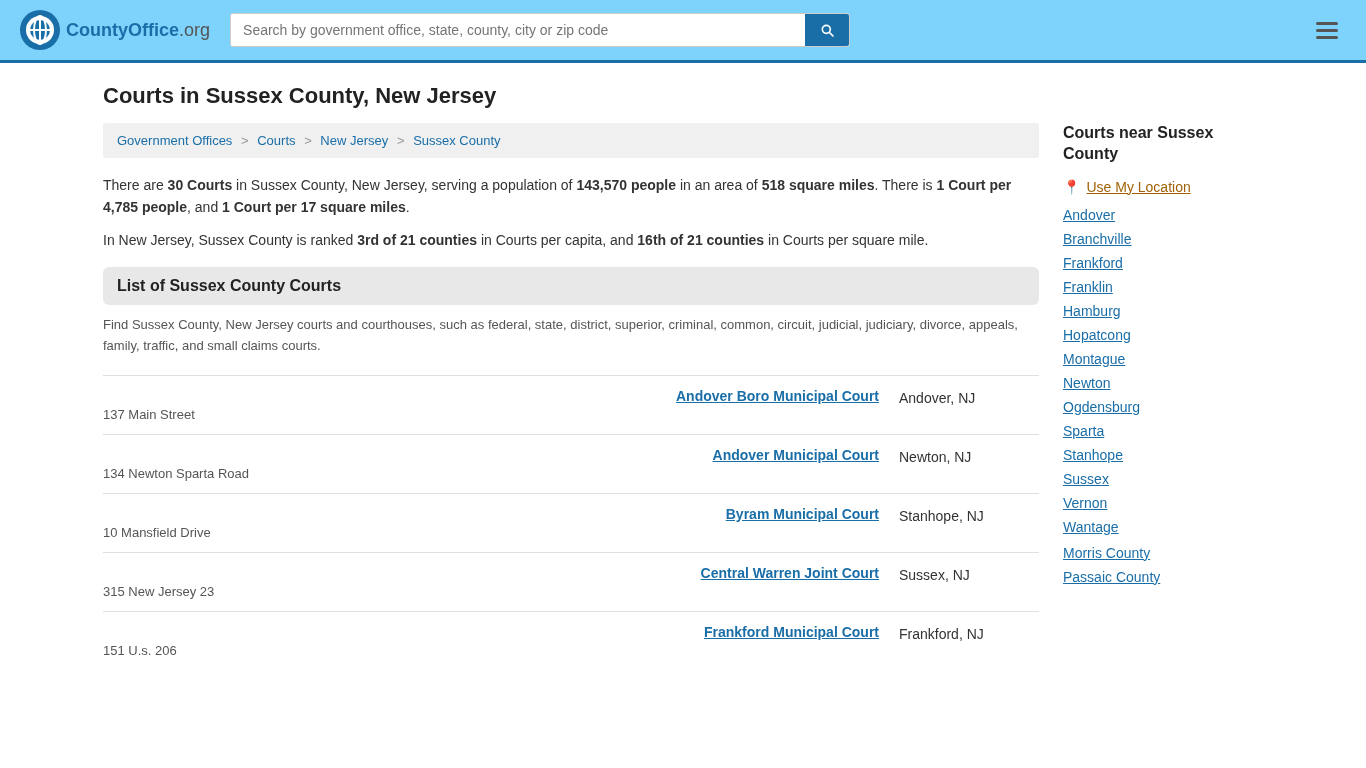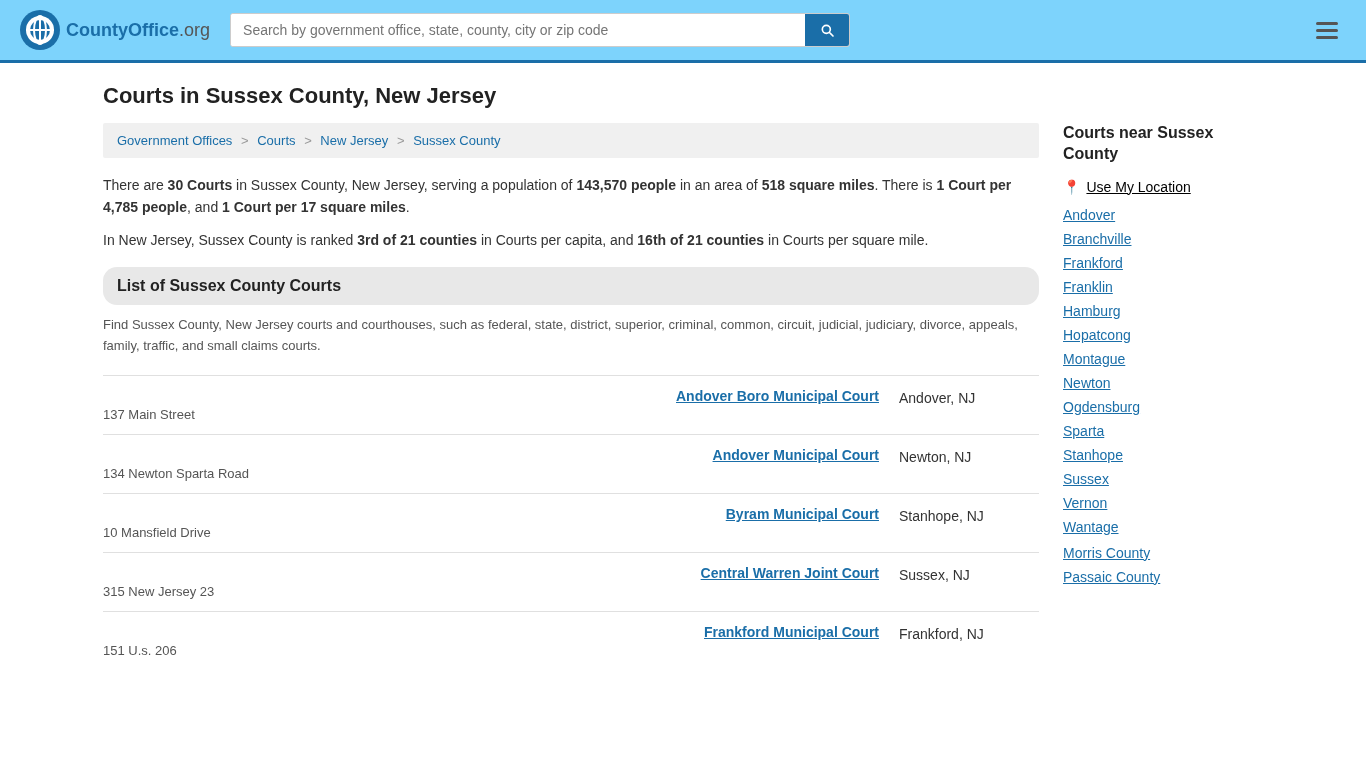--- a/index.html
+++ b/index.html
@@ -117,21 +117,21 @@
     .stats-text strong { font-weight: bold; }
 
     
     .list-heading {
       background: #e8e8e8;
       padding: 10px 14px;
       font-size: 16px;
       font-weight: bold;
       color: #222;
       margin: 16px 0 10px 0;
-      border-radius: 14px;
+      border-radius: 6px;
     }
 
     .list-desc {
       font-size: 13px;
       color: #555;
       line-height: 1.6;
       margin-bottom: 18px;
     }
 
     
@@ -181,21 +181,21 @@
       line-height: 1.3;
     }
     .use-location {
       display: flex;
       align-items: center;
       gap: 6px;
       margin-bottom: 12px;
       cursor: pointer;
     }
     .use-location a {
-      color: #000000;
+      color: #a16207;
       text-decoration: underline;
       font-size: 14px;
     }
     .location-icon {
       color: #333;
       font-size: 14px;
     }
     .sidebar-links {
       display: flex;
       flex-direction: column;

